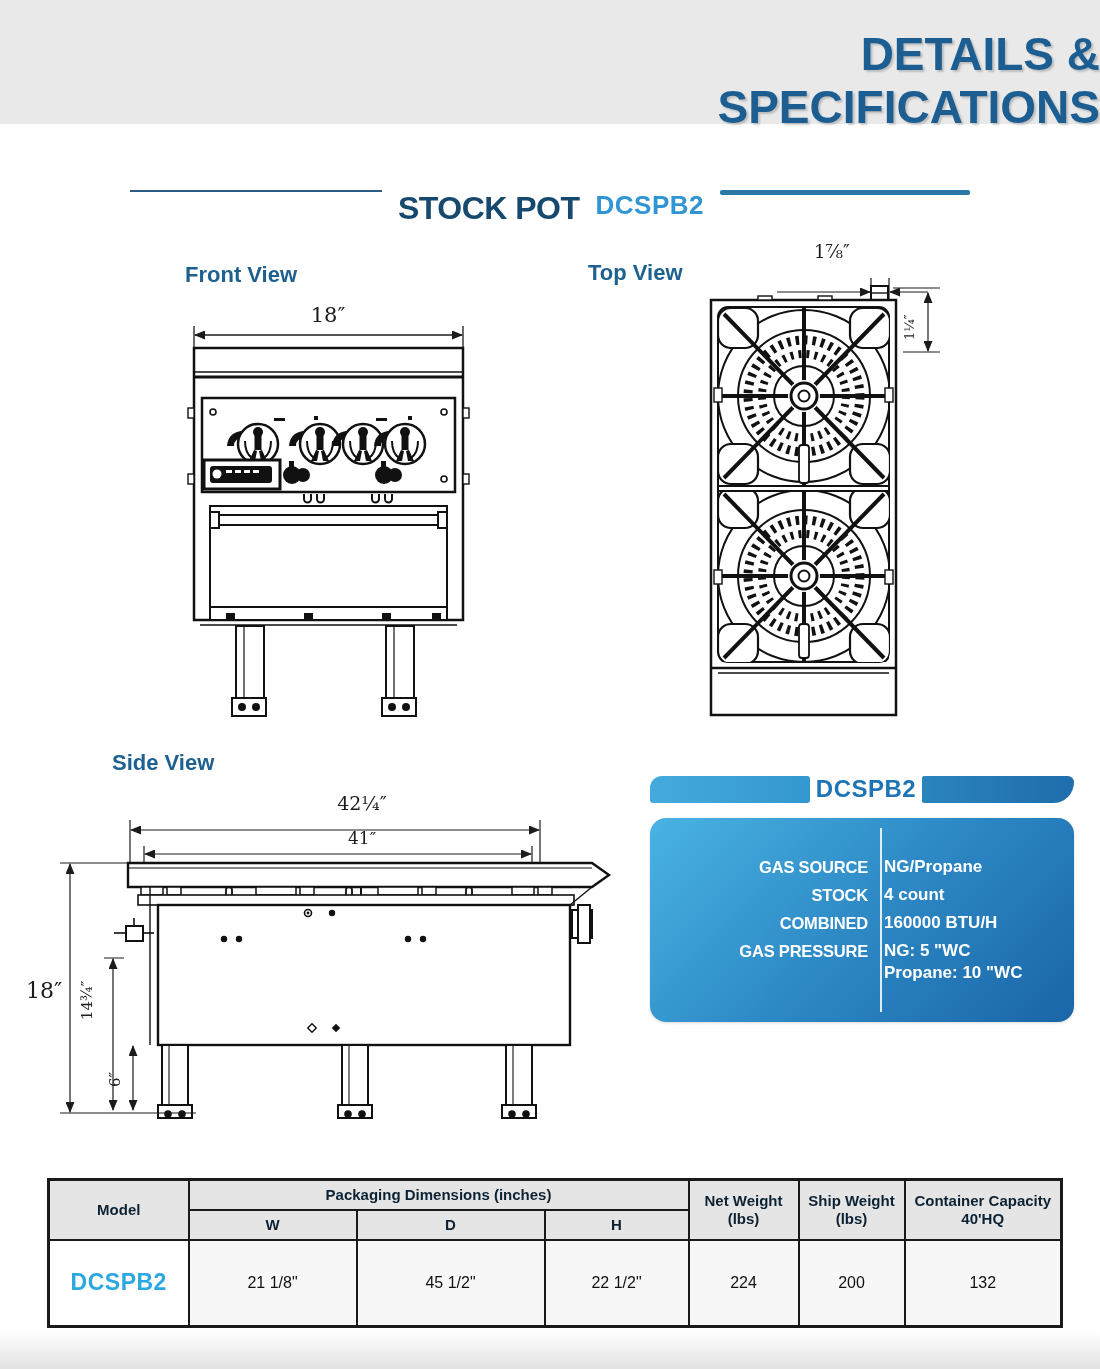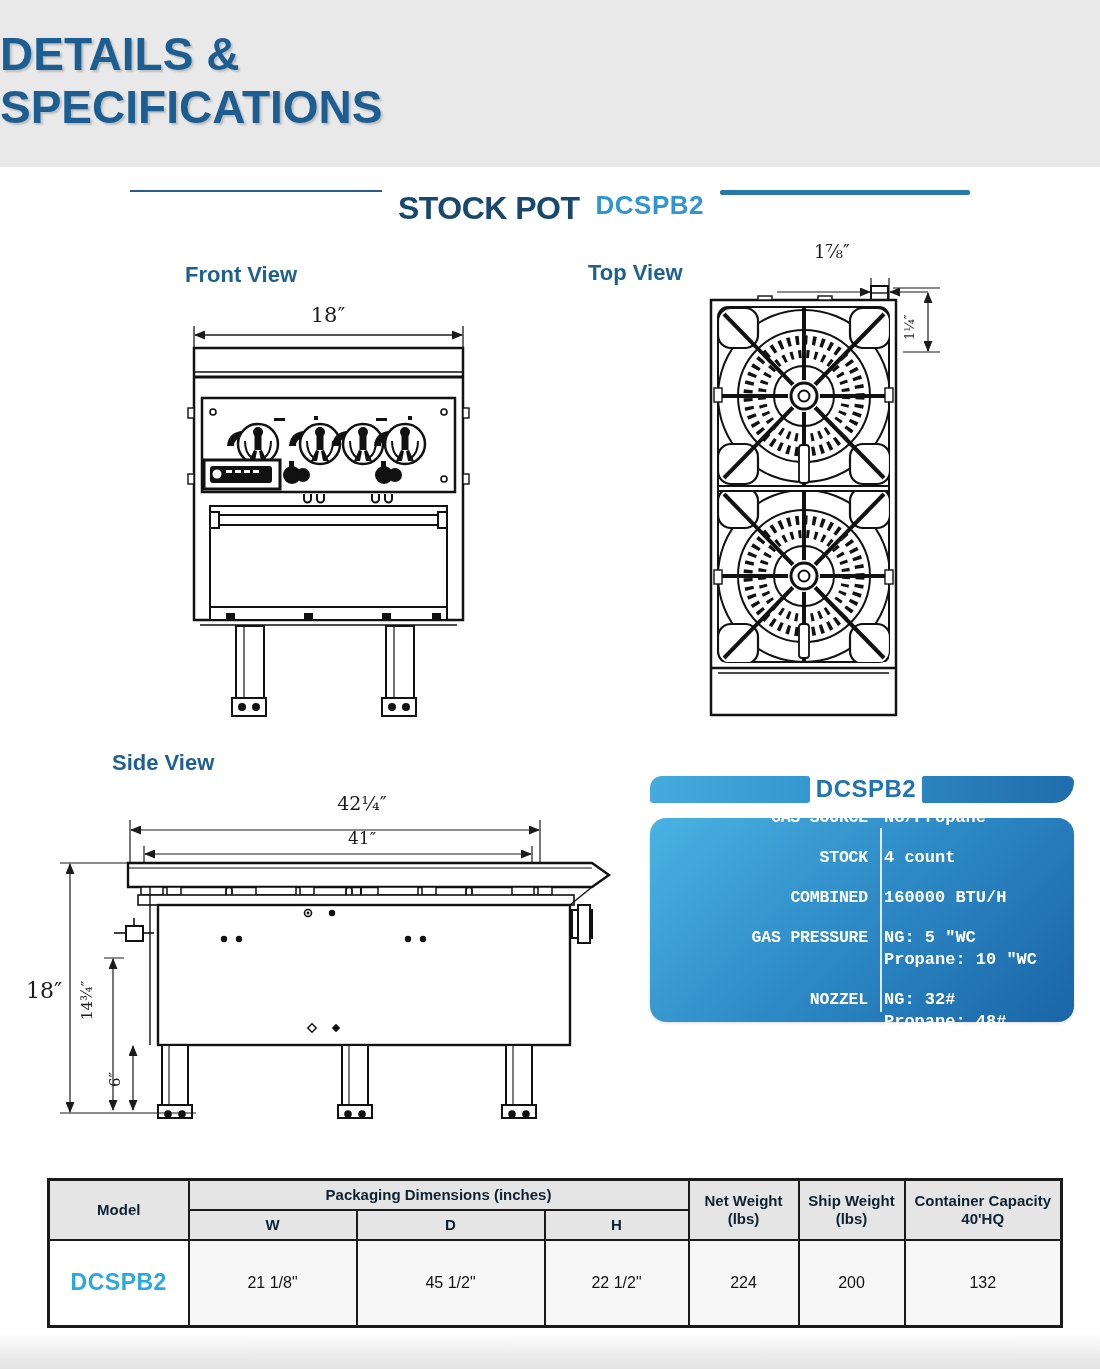--- a/index.html
+++ b/index.html
@@ -1,20 +1,20 @@
 <!DOCTYPE html>
 <html><head>
 <meta charset="utf-8">
 <style>
   html,body{margin:0;padding:0;background:#fff;}
   .page{position:relative;width:1100px;height:1369px;background:#fff;overflow:hidden;
         font-family:"Liberation Sans",sans-serif;color:#1b1b1b;}
   
-  .title-band{position:absolute;left:0;top:0;width:1100px;height:167px;background:#e9e9e9;
-              text-align:left;padding-top:28px;box-sizing:border-box;}
+  .title-band{position:absolute;left:0;top:0;width:1100px;height:124px;background:#e9e9e9;
+              text-align:right;padding-top:28px;box-sizing:border-box;}
   .title-line{font-size:46px;font-weight:800;line-height:53px;color:#1d5e92;letter-spacing:0px;
               text-shadow:2px 2px 2px rgba(110,110,110,.35);}
   
   .section-heading{position:absolute;left:0;top:190px;width:1100px;display:flex;
                    justify-content:center;align-items:flex-start;gap:16px;}
   .rule-left{width:252px;height:2px;background:#2a5d85;}
   .rule-right{width:250px;height:5px;background:#2878a8;border-radius:2px;}
   .section-title{font-size:32px;font-weight:800;color:#17486e;letter-spacing:-0.5px;}
   .section-model{font-size:26px;font-weight:700;color:#3095d4;letter-spacing:0.5px;}
   
@@ -26,22 +26,22 @@
   .spec-panel{position:absolute;left:650px;top:776px;width:424px;}
   .spec-header{display:flex;height:27px;align-items:stretch;}
   .spec-header-left{width:160px;background:linear-gradient(90deg,#45aadc,#3498d0);
                     border-radius:12px 3px 3px 3px;}
   .spec-header-title{width:112px;text-align:center;font-size:24px;font-weight:700;
                      color:#1e74b4;line-height:26px;letter-spacing:0.5px;}
   .spec-header-right{flex:1;background:linear-gradient(90deg,#2b84be,#1f6dac);
                      border-radius:3px 9px 30px 3px;}
   .spec-body{margin-top:15px;height:204px;border-radius:16px;position:relative;
              background:linear-gradient(135deg,#4ab3e3 0%,#2d89c5 50%,#1a65a7 100%);
-             display:flex;flex-direction:column;justify-content:center;gap:18px;
-             padding:14px 0;box-sizing:border-box;box-shadow:0 1px 3px rgba(0,0,0,.15);font-family:Liberation Mono, monospace;}
+             display:flex;flex-direction:column;justify-content:center;gap:6px;
+             padding:14px 0;box-sizing:border-box;box-shadow:0 1px 3px rgba(0,0,0,.15);}
   .spec-divider{position:absolute;left:230px;top:10px;bottom:10px;width:2px;
                 background:rgba(255,255,255,.85);}
   .spec-row{display:flex;align-items:flex-start;}
   .spec-label{width:218px;text-align:right;color:#fff;font-weight:700;font-size:16.5px;
               letter-spacing:-0.2px;line-height:22px;}
   .spec-value{padding-left:16px;color:#fff;font-weight:700;font-size:17px;line-height:22px;}
   .spec-value.large{font-size:21px;line-height:24px;}
   .spec-value .v2{display:block;}
   
   table.pack{position:absolute;left:47px;top:1178px;border-collapse:collapse;
@@ -363,27 +363,20 @@
       </div>
       <div class="spec-row">
         <div class="spec-label">COMBINED</div>
         <div class="spec-value">160000 BTU/H</div>
       </div>
       <div class="spec-row">
         <div class="spec-label">GAS PRESSURE</div>
         <div class="spec-value">
           <span>NG: 5 "WC</span>
           <span class="v2">Propane: 10 "WC</span>
-        </div>
-      </div>
-      <div class="spec-row">
-        <div class="spec-label">NOZZEL</div>
-        <div class="spec-value">
-          <span>NG: 32#</span>
-          <span class="v2">Propane: 48#</span>
         </div>
       </div>
     </div>
   </div>
 
   <table class="pack">
     <colgroup>
       <col style="width:140px">
         <col style="width:168px">
         <col style="width:188px">

